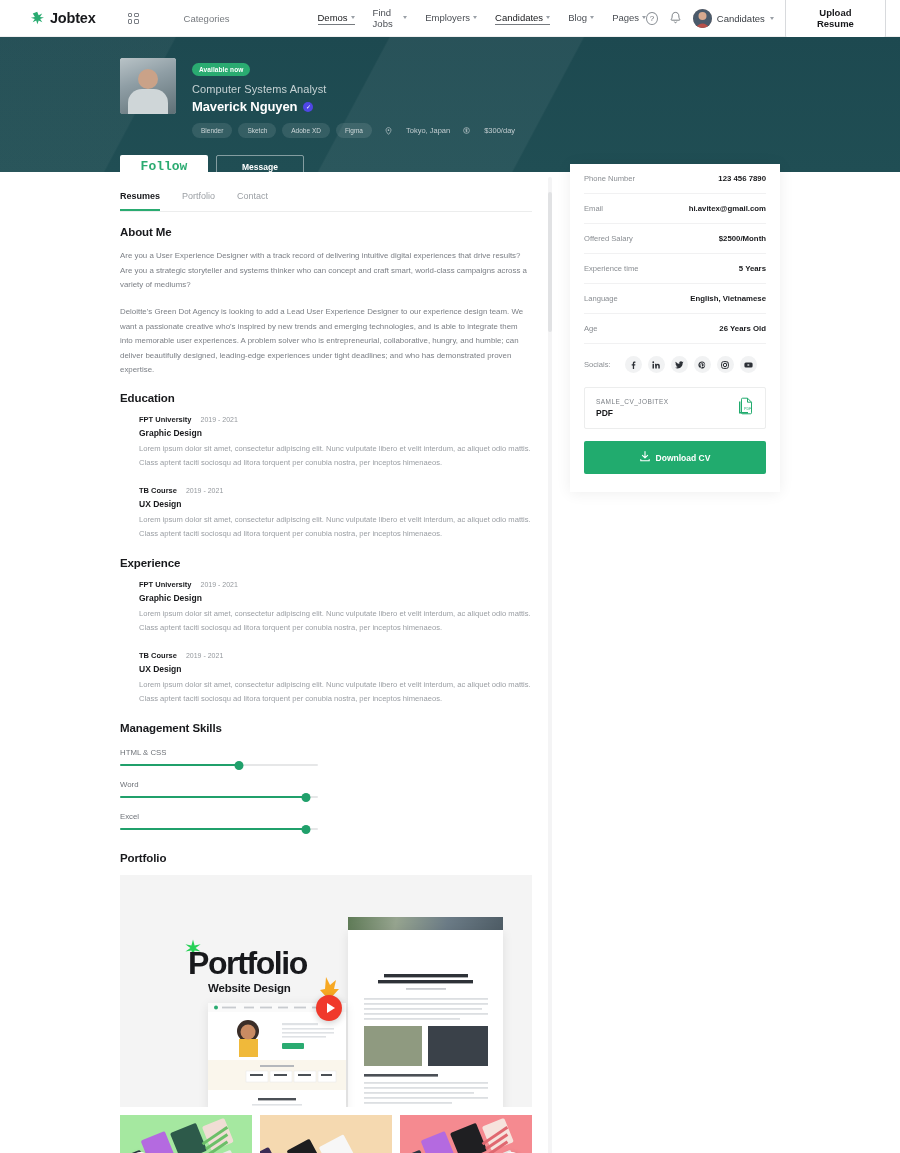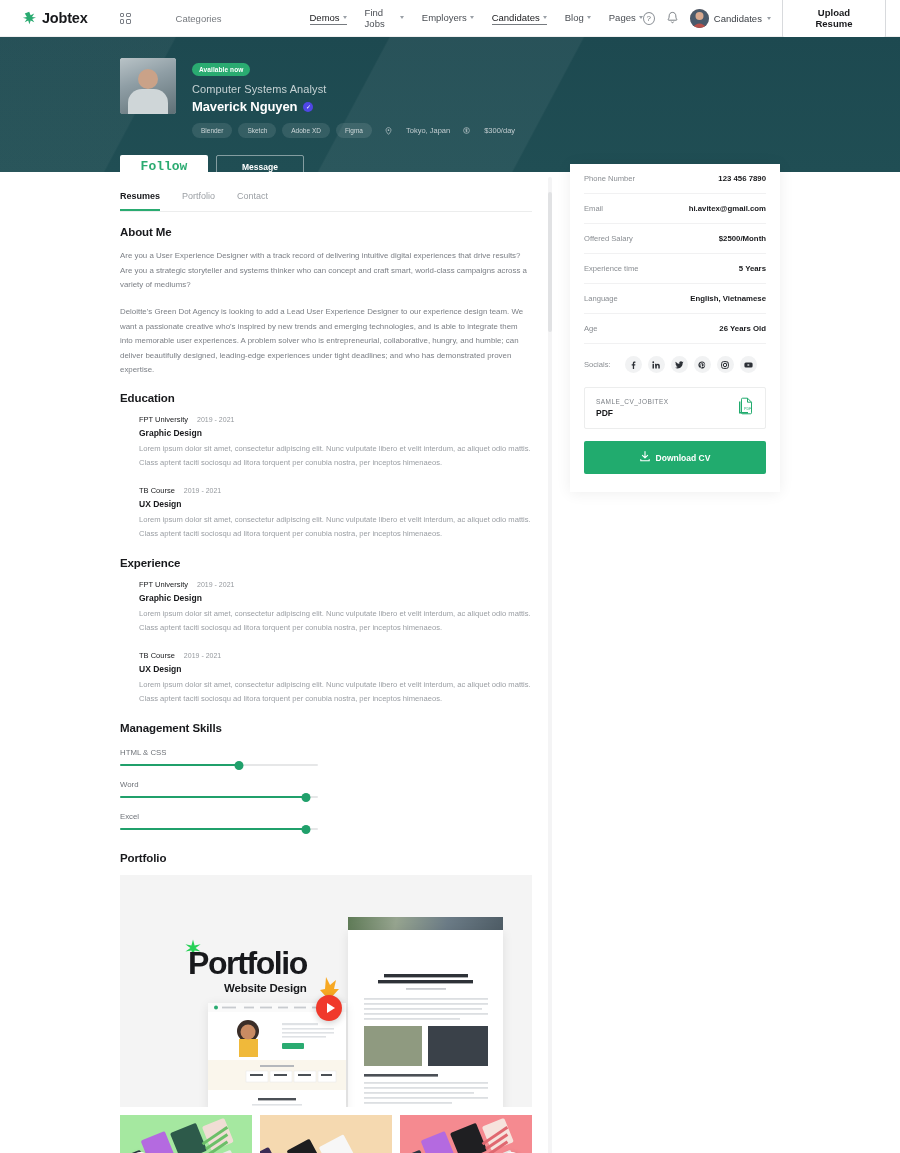--- a/index.html
+++ b/index.html
@@ -9,21 +9,21 @@
     background: #ffffff;
     overflow: hidden;
     -webkit-font-smoothing: antialiased;
   }
 
   
   .topnav {
     height: 37px; width: 900px;
     background: #ffffff;
     display: flex; align-items: center;
-    padding: 0 14px 0 22px;
+    padding: 0 14px 0 30px;
     position: relative;
     border-bottom: 1px solid #f0f0f0;
   }
   .brand { display: flex; align-items: center; gap: 5px; }
   .brand-mark { width: 15px; height: 15px; position: relative; }
   .brand-name { font-size: 14.5px; font-weight: 700; color: #18191c; letter-spacing: -0.2px; }
   .categories { display: flex; align-items: center; gap: 5px; margin-left: 32px; }
   .cat-grid { width: 11px; height: 11px; display: grid; grid-template-columns: 1fr 1fr; grid-gap: 1.5px; }
   .cat-grid i { border: 1px solid #7c8087; border-radius: 1px; display: block; }
   .cat-label { font-size: 9.5px; color: #767a7f; margin-left: 40px; }
@@ -101,38 +101,38 @@
 
   .tabs { display:flex; gap:22px; padding-top:19px; border-bottom:1px solid #eceded; width:412px; }
   .tab { font-size:9px; color:#9ca0a5; padding-bottom:8px; cursor:pointer; }
   .tab.active { color:#18191c; font-weight:700; border-bottom:2px solid #2aab71; }
 
   .sec-title { font-size:11.5px; font-weight:700; color:#18191c; margin:14px 0 11px; letter-spacing:-0.1px; }
   .para { font-size:7.9px; line-height:1.85; color:#7b7f85; width:412px; margin-bottom:12px; }
 
   .entry { padding-left:19px; margin-bottom:16px; width:412px; }
   .entry-head { display:flex; align-items:baseline; gap:9px; }
-  .entry-org { font-size:7.5px; font-weight:400; color:#18191c; }
+  .entry-org { font-size:7.5px; font-weight:700; color:#18191c; }
   .entry-years { font-size:7px; color:#95999e; }
   .entry-title { font-size:8.5px; font-weight:700; color:#18191c; margin-top:4px; }
   .entry-desc { font-size:7.6px; line-height:1.85; color:#9a9ea3; margin-top:4px; }
 
   .skills-wrap { display:flex; gap:16px; width:412px; margin-top:8px; }
   .skills-col { width:198px; }
   .skill { margin-top:14px; }
   .skill-label { font-size:7.8px; color:#6e7278; margin-bottom:7px; }
   .skill-bar { position:relative; height:2px; background:#e6e7e8; border-radius:2px; }
   .skill-fill { position:absolute; left:0; top:0; height:2px; background:#20a06b; border-radius:2px; }
   .skill-knob { position:absolute; top:-3.5px; width:9px; height:9px; border-radius:50%; background:#20a06b; transform:translateX(-50%); cursor:pointer; }
 
   .portfolio-hero {
     width:412px; height:232px; background:#f4f4f4; margin-top:11px; position:relative; overflow:hidden;
   }
   .pf-title { position:absolute; left:68px; top:70px; font-size:32px; font-weight:700; color:#18191c; letter-spacing:-1.4px; }
-  .pf-sub { position:absolute; left:104px; top:107px; font-size:11.5px; font-weight:700; color:#18191c; letter-spacing:-0.2px; }
+  .pf-sub { position:absolute; left:88px; top:107px; font-size:11.5px; font-weight:700; color:#18191c; letter-spacing:-0.2px; }
   .pf-spark { position:absolute; left:64px; top:64px; }
   .pf-card-a {
     position:absolute; left:88px; top:128px; width:138px; height:108px; background:#fff;
     box-shadow:0 2px 10px rgba(0,0,0,0.09); overflow:hidden;
   }
   .pf-card-b {
     position:absolute; left:228px; top:55px; width:155px; height:182px; background:#fff;
     box-shadow:0 2px 10px rgba(0,0,0,0.09); overflow:hidden;
   }
   .pf-photo-strip { position:absolute; left:228px; top:42px; width:155px; height:42px; background:linear-gradient(100deg,#5e7a56,#96a48f 30%,#6b7b86 62%,#4c5a63); }

